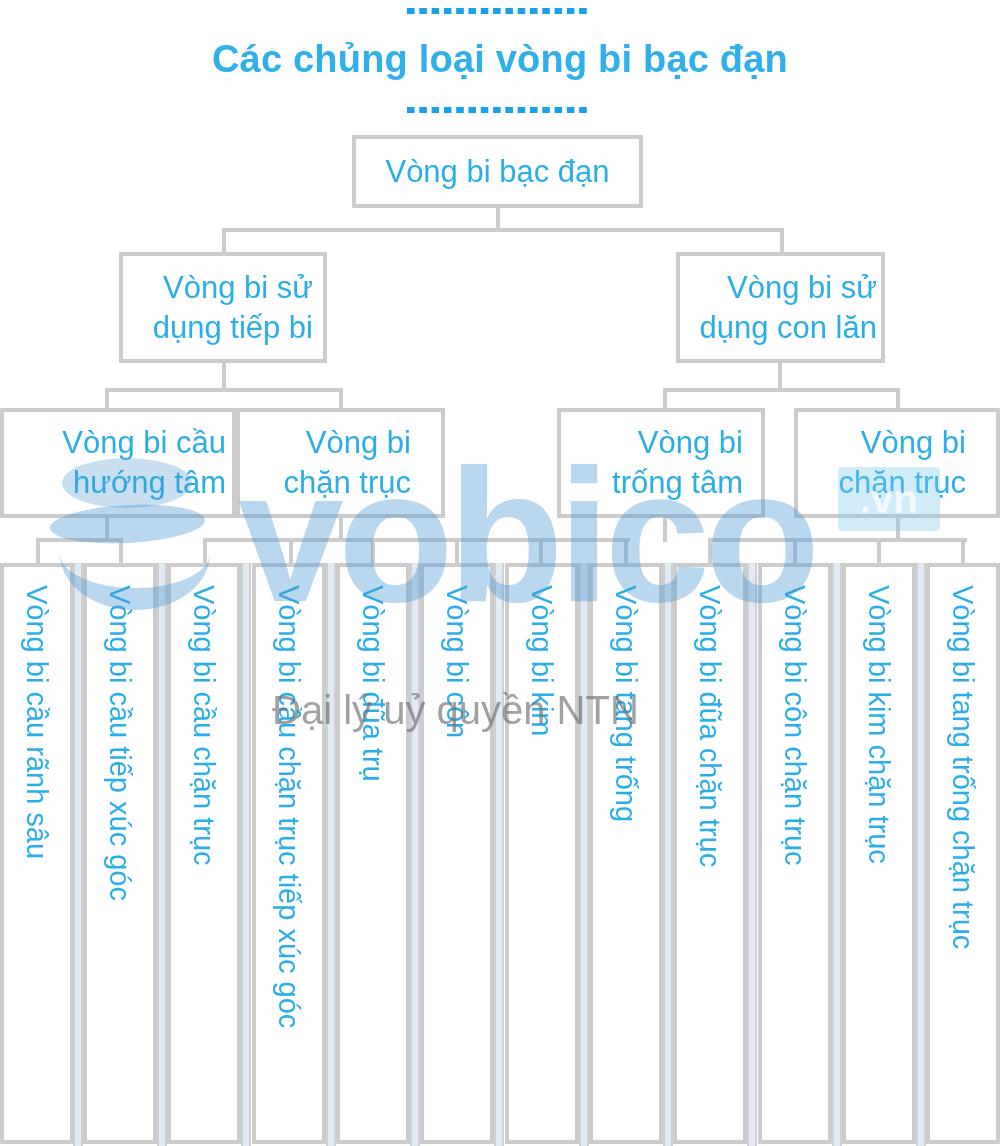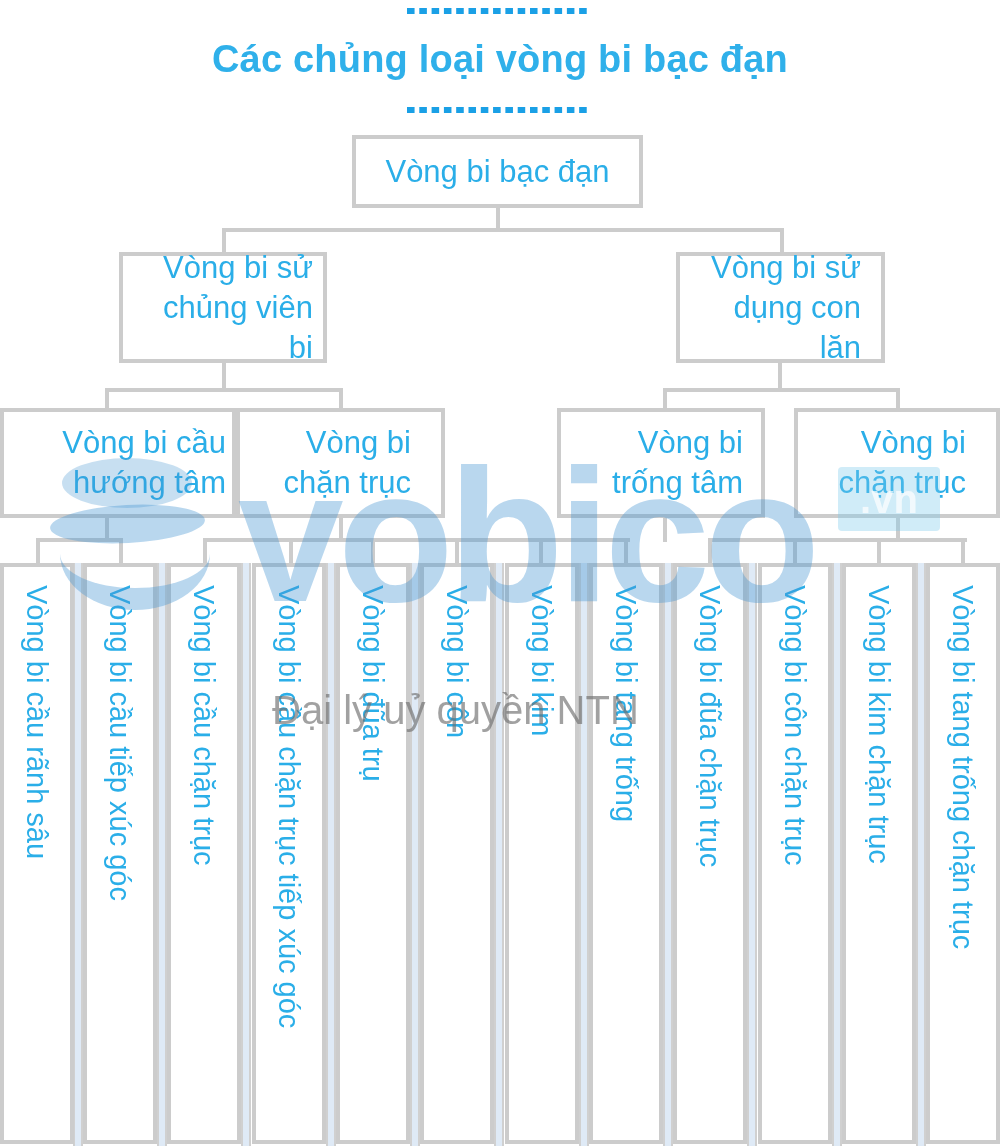--- a/index.html
+++ b/index.html
@@ -85,23 +85,23 @@
 <div class="line v" style="left:708px;top:538px;height:26px;"></div>
 <div class="line v" style="left:793px;top:538px;height:26px;"></div>
 <div class="line v" style="left:877px;top:538px;height:26px;"></div>
 <div class="line v" style="left:961px;top:538px;height:26px;"></div>
 
 <div class="node" style="left:352px;top:135px;width:291px;height:73px;">
   <span>Vòng bi bạc đạn</span>
 </div>
 
 <div class="node" style="left:119px;top:252px;width:208px;height:111px;padding:0 10px;">
-  <span>Vòng bi sử chủng viên bi</span>
+  <span>Vòng bi sử dụng tiếp bi</span>
 </div>
-<div class="node" style="left:676px;top:252px;width:209px;height:111px;padding:0 20px;">
+<div class="node" style="left:676px;top:252px;width:209px;height:111px;padding:0 4px;">
   <span>Vòng bi sử dụng con lăn</span>
 </div>
 
 <div class="node" style="left:0px;top:408px;width:236px;height:110px;padding:0 6px;">
   <span>Vòng bi cầu hướng tâm</span>
 </div>
 <div class="node" style="left:236px;top:408px;width:209px;height:110px;padding:0 30px;">
   <span>Vòng bi chặn trục</span>
 </div>
 <div class="node" style="left:557px;top:408px;width:208px;height:110px;padding:0 18px;">

